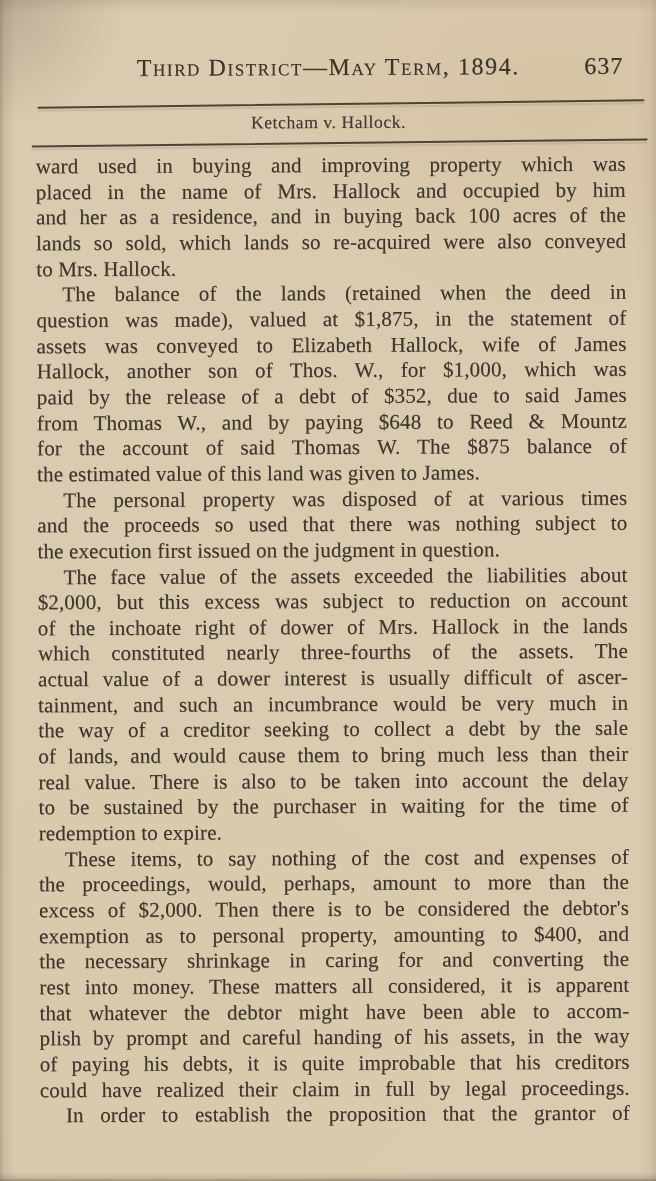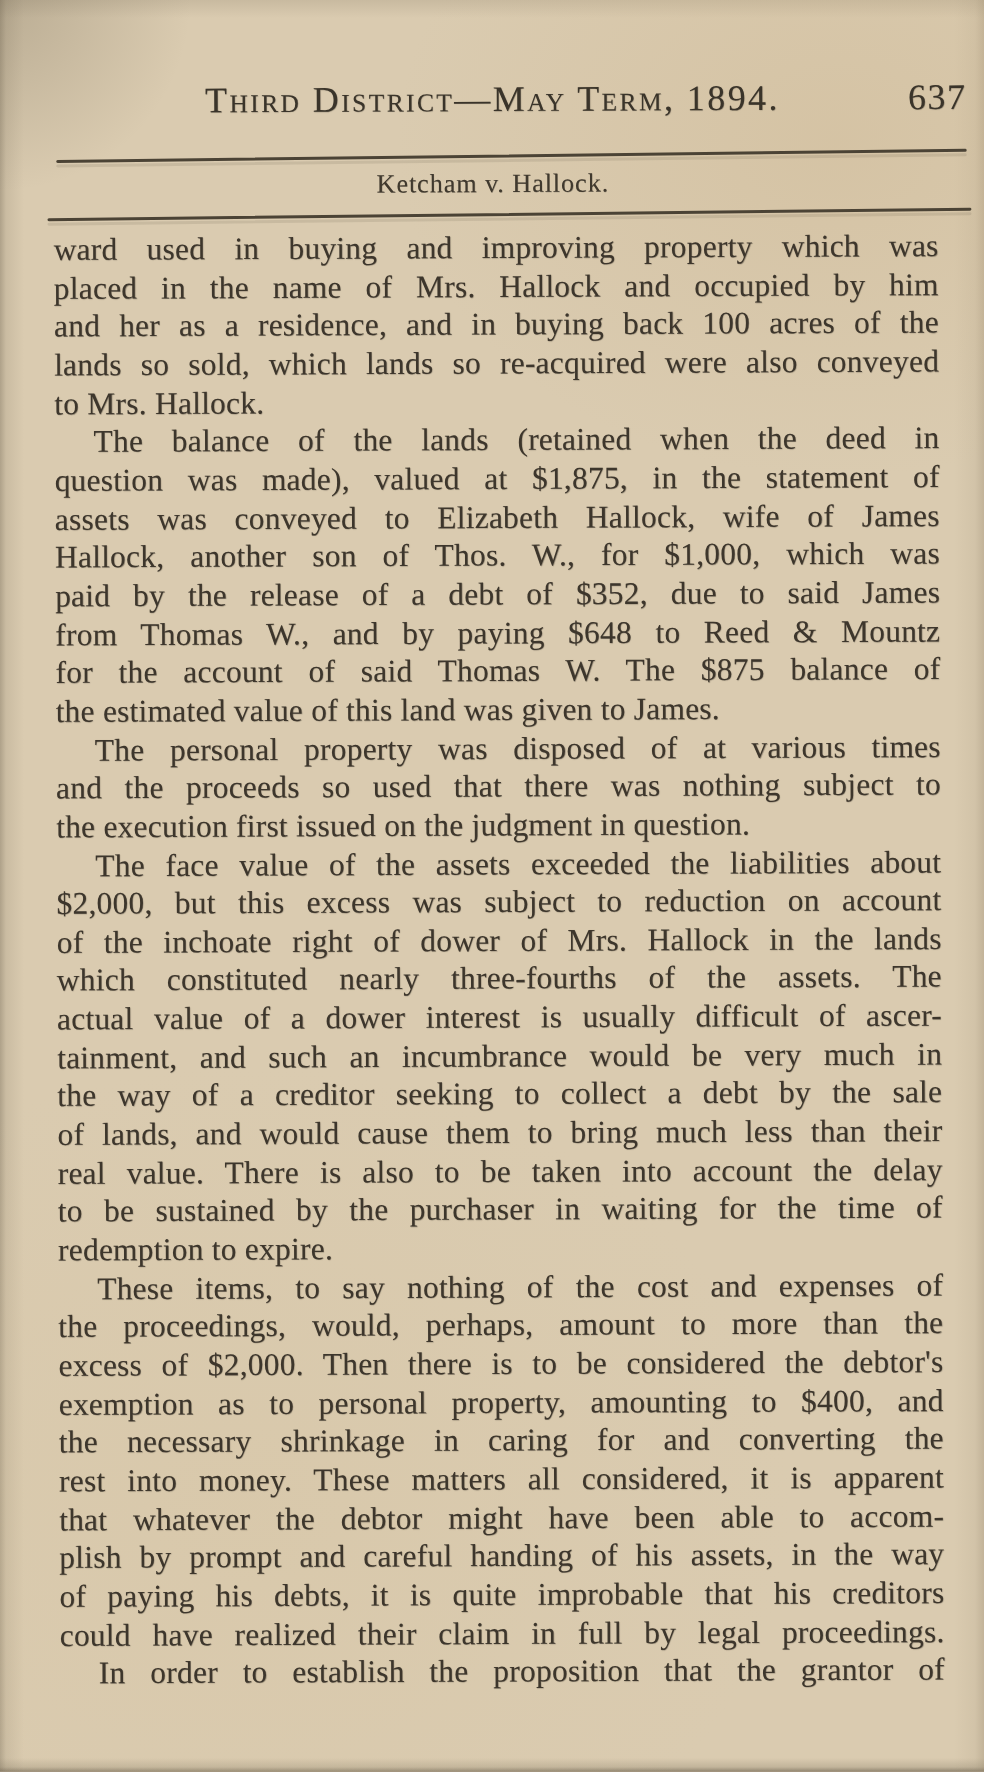--- a/index.html
+++ b/index.html
@@ -39,21 +39,21 @@
     font-size: 24px;
     font-variant: small-caps;
     letter-spacing: 1.6px;
     color: #3a342a;
     text-shadow: 0.3px 0.3px 0.5px rgba(58,52,43,0.45);
     white-space: nowrap;
   }
   .page-number {
     position: absolute;
     top: 54px;
-    right: 12px;
+    right: 33px;
     font-size: 24px;
     letter-spacing: 1px;
     color: #3a342a;
     text-shadow: 0.3px 0.3px 0.5px rgba(58,52,43,0.45);
   }
   .rule {
     height: 2px;
     background: #4b4335;
     box-shadow: 0 3px 0 rgba(75,67,53,0.12);
     border-radius: 1px;

